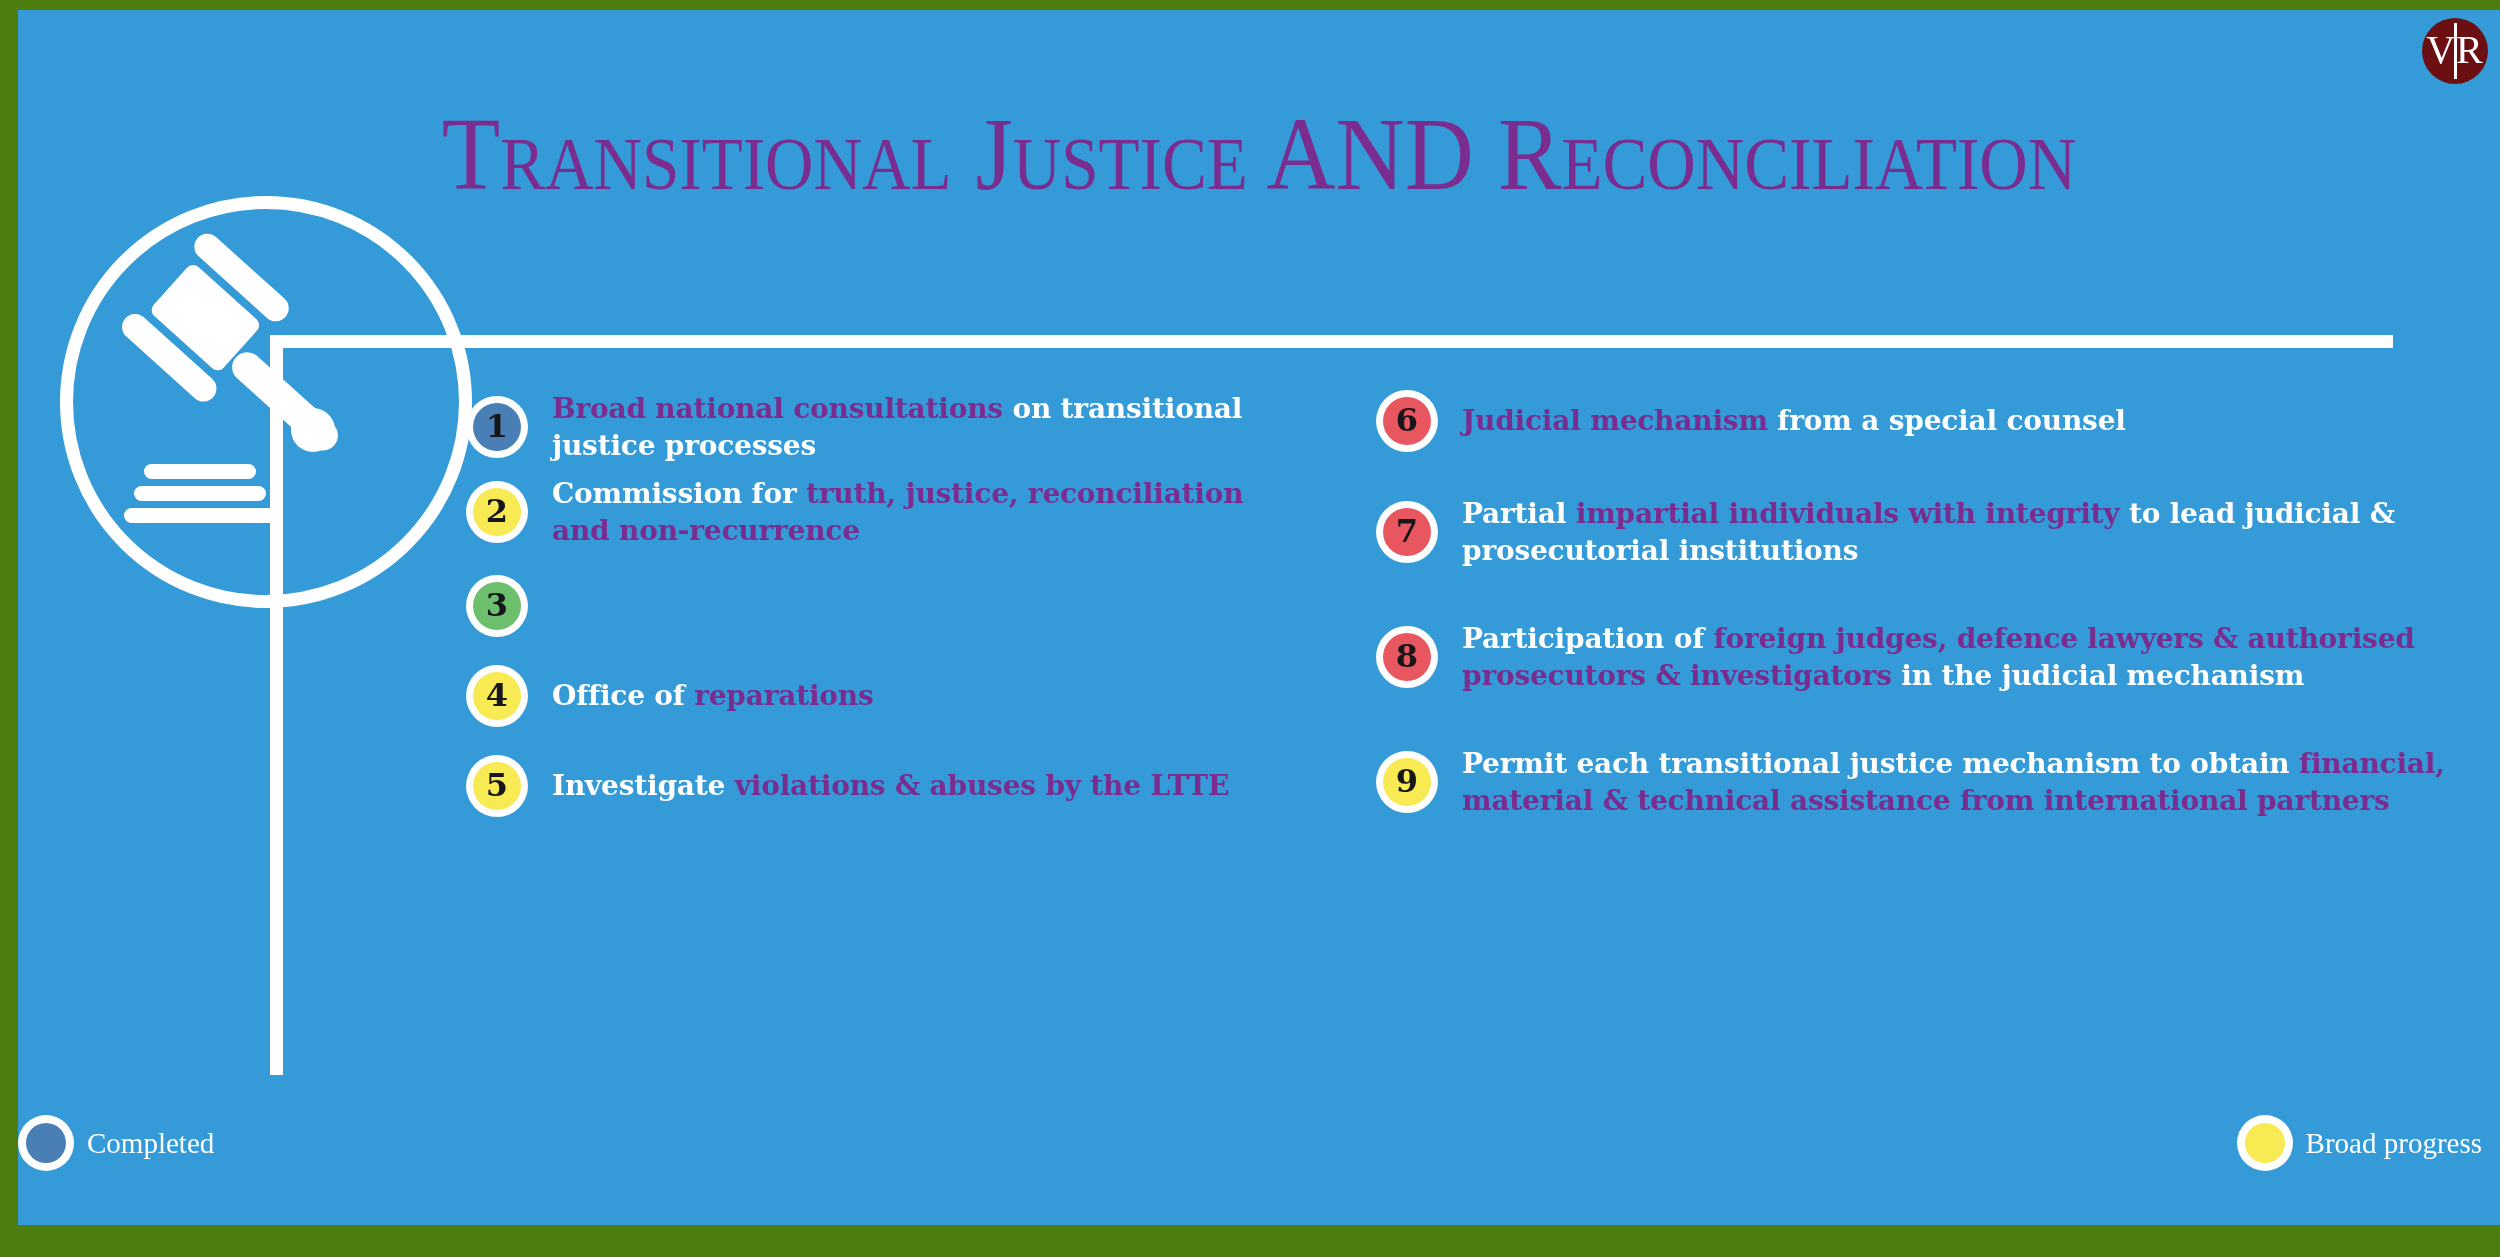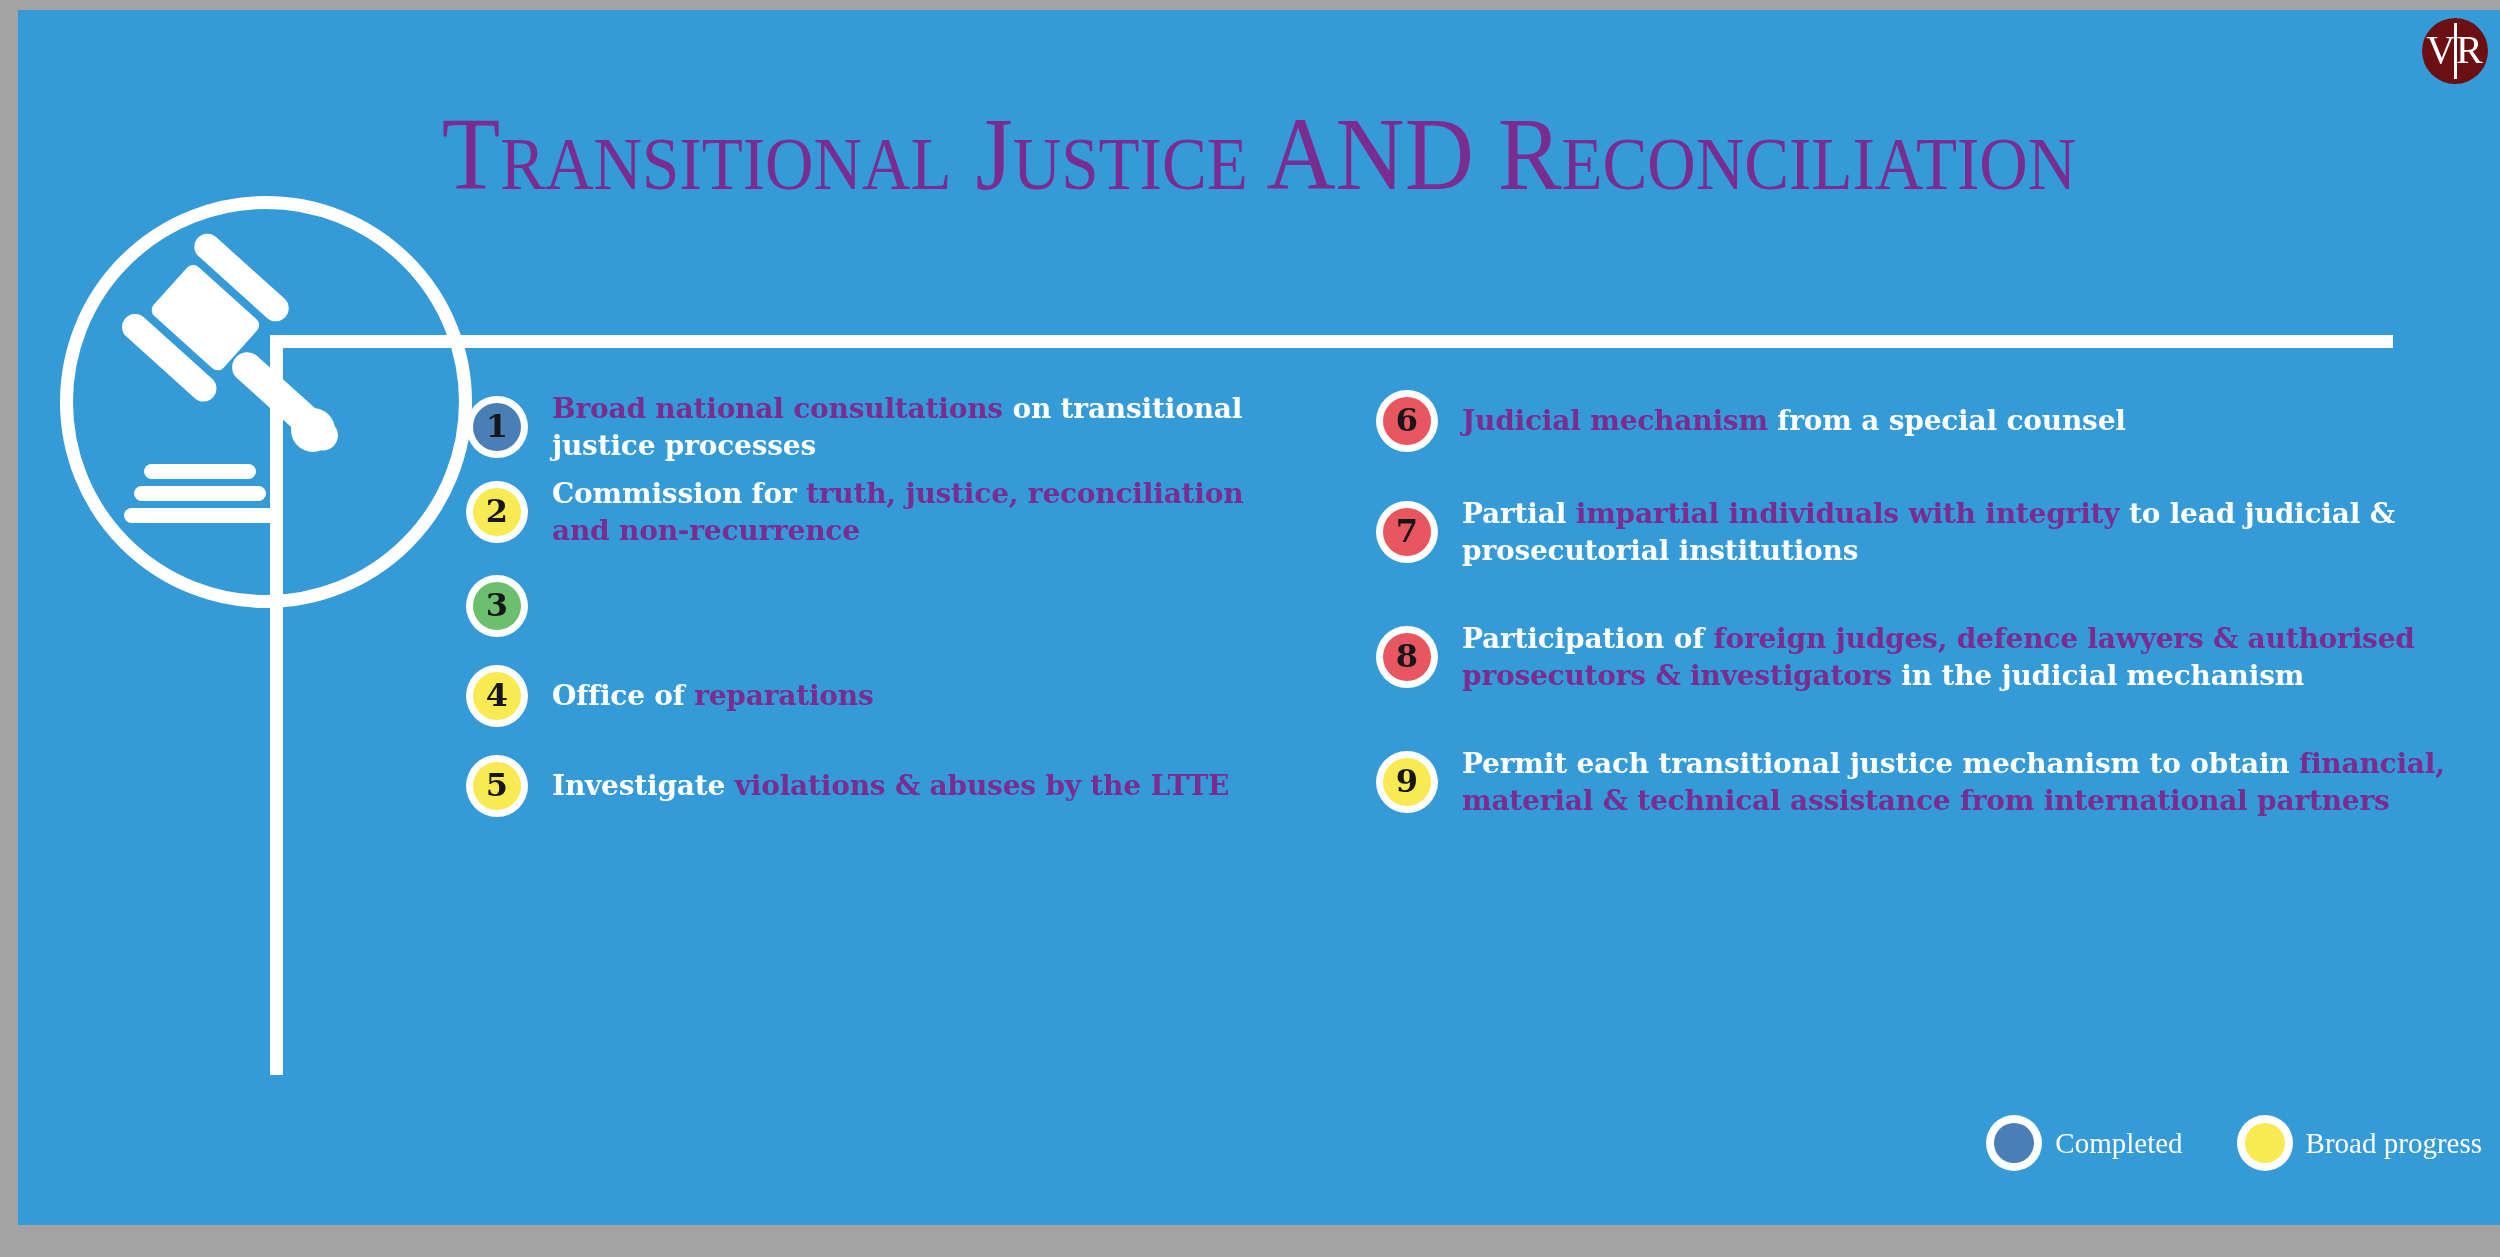--- a/index.html
+++ b/index.html
@@ -9,21 +9,21 @@
     height: 1257px;
     background: #ffffff;
     font-family: "Liberation Sans", sans-serif;
     overflow: hidden;
   }
 
   #poster {
     position: relative;
     width: 2500px;
     height: 1257px;
-    background: #a3a3a3;
+    background: #4d7c0f;
     text-decoration: underline;
   }
 
   .panel {
     position: absolute;
     left: 18px;
     top: 10px;
     width: 2482px;
     height: 1215px;
     background: #349bd8;
@@ -162,21 +162,21 @@
   }
   .hl { color: #7b2c8f; }
 
   
   .legend {
     position: absolute;
     left: 0;
     right: 0;
     top: 1105px;
     display: flex;
-    justify-content: flex-end;
+    justify-content: space-between;
     align-items: center;
     gap: 36px;
   }
   .legend-item {
     display: flex;
     align-items: center;
     gap: 13px;
   }
   .legend-dot {
     width: 56px;

